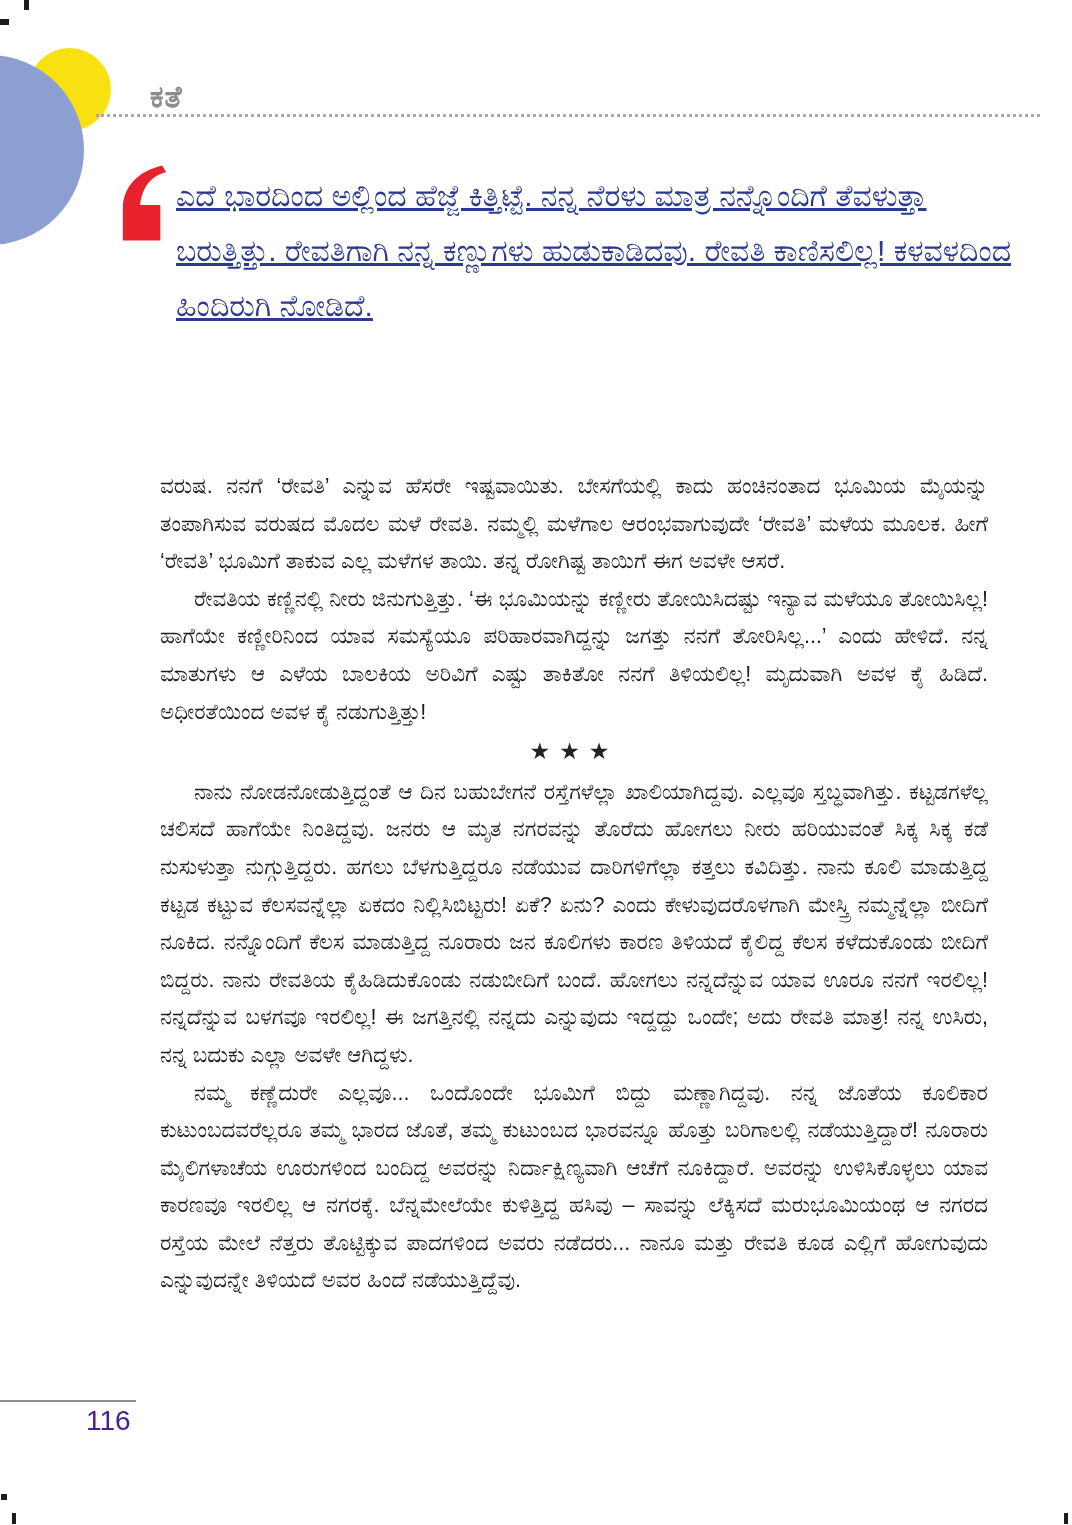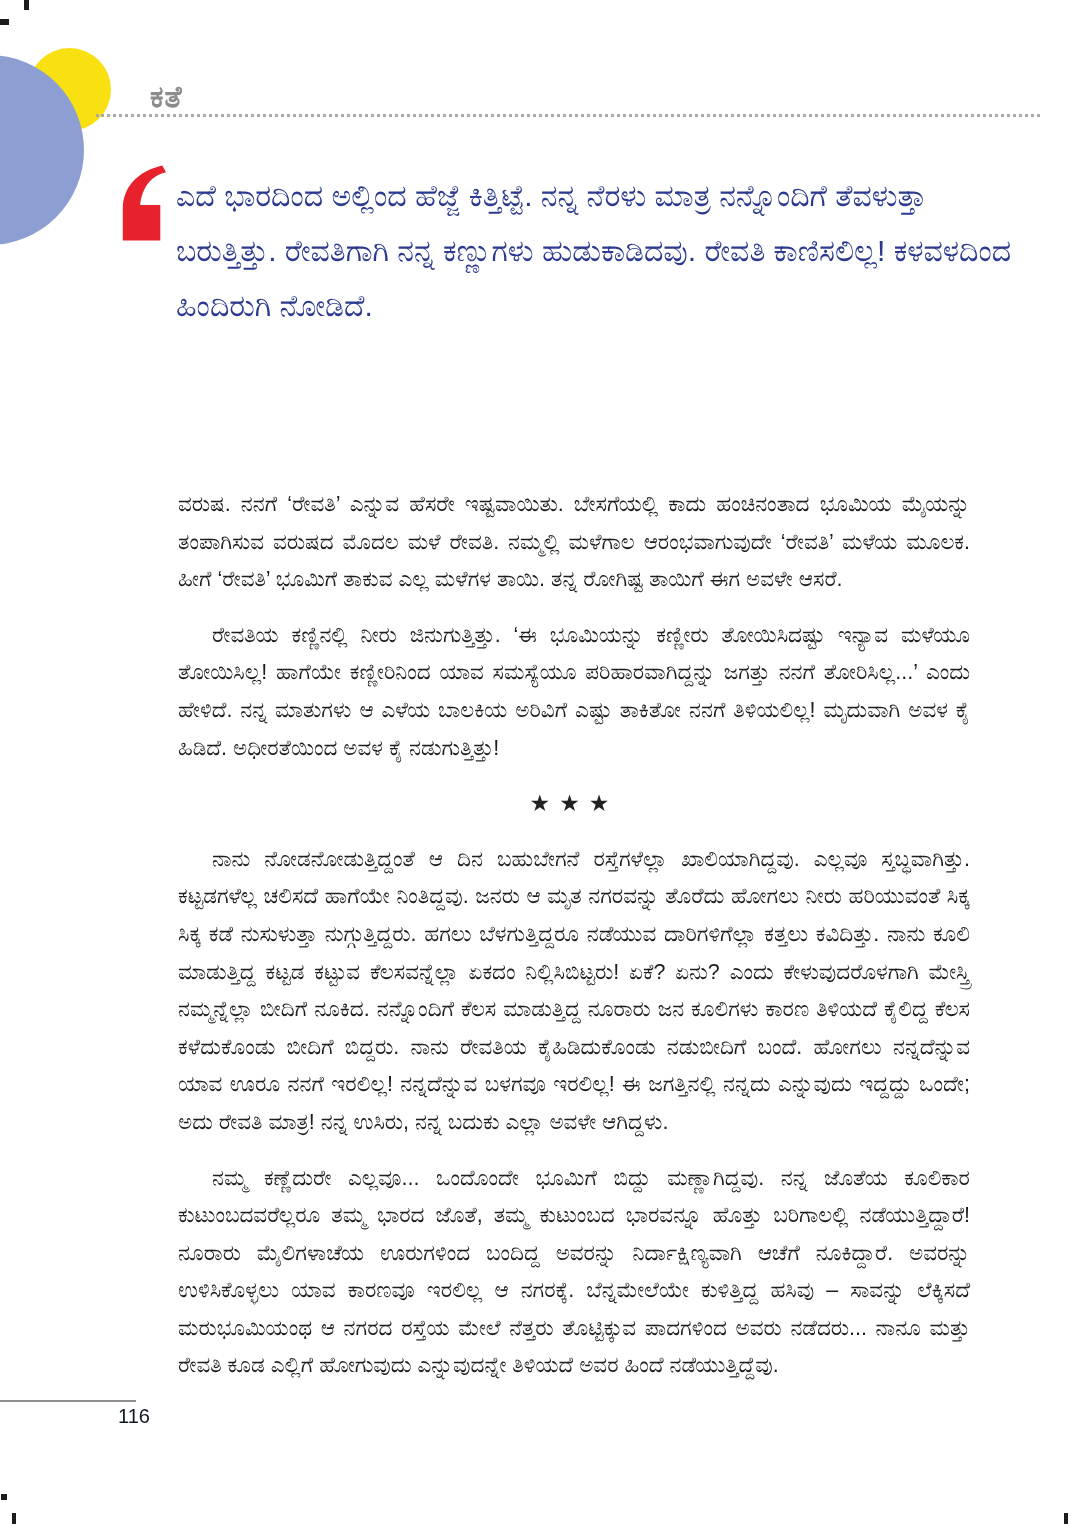--- a/index.html
+++ b/index.html
@@ -61,33 +61,34 @@
     width: 50px; height: 78px;
   }
   .pull-quote {
     position: absolute;
     left: 176px; top: 168px;
     width: 848px;
     font-size: 30px;
     line-height: 55px;
     color: #2b3a8e;
     text-align: left;
+    text-decoration: underline;
   }
   
   .body-text {
     position: absolute;
     left: 160px; top: 468px;
     width: 828px;
     font-size: 21.5px;
     line-height: 37.6px;
     color: #1d1d1d;
     text-align: justify;
   }
   .body-text p {
-    margin: 18px;
+    margin: 0;
     text-indent: 34px;
   }
   .body-text p.first {
     text-indent: 0;
   }
   .star-separator {
     text-align: center;
     font-size: 23px;
     color: #222222;
     letter-spacing: 9px;
@@ -97,23 +98,22 @@
   
   .folio-rule {
     position: absolute;
     left: 0; top: 1400px;
     width: 136px; height: 2px;
     background: #8f8f8f;
   }
   .page-number {
     position: absolute;
     left: 86px; top: 1405px;
-    font-size: 20px;
-    color: #0f172a;
-    margin-left: 32px;
+    font-size: 28px;
+    color: #4c1d95;
   }
 </style>
 </head>
 <body>
 
 <div class="page">
 
   <div class="crop-mark cm-tl-tick"></div>
   <div class="crop-mark cm-left-dash"></div>
   <div class="crop-mark cm-bl-dot"></div>

